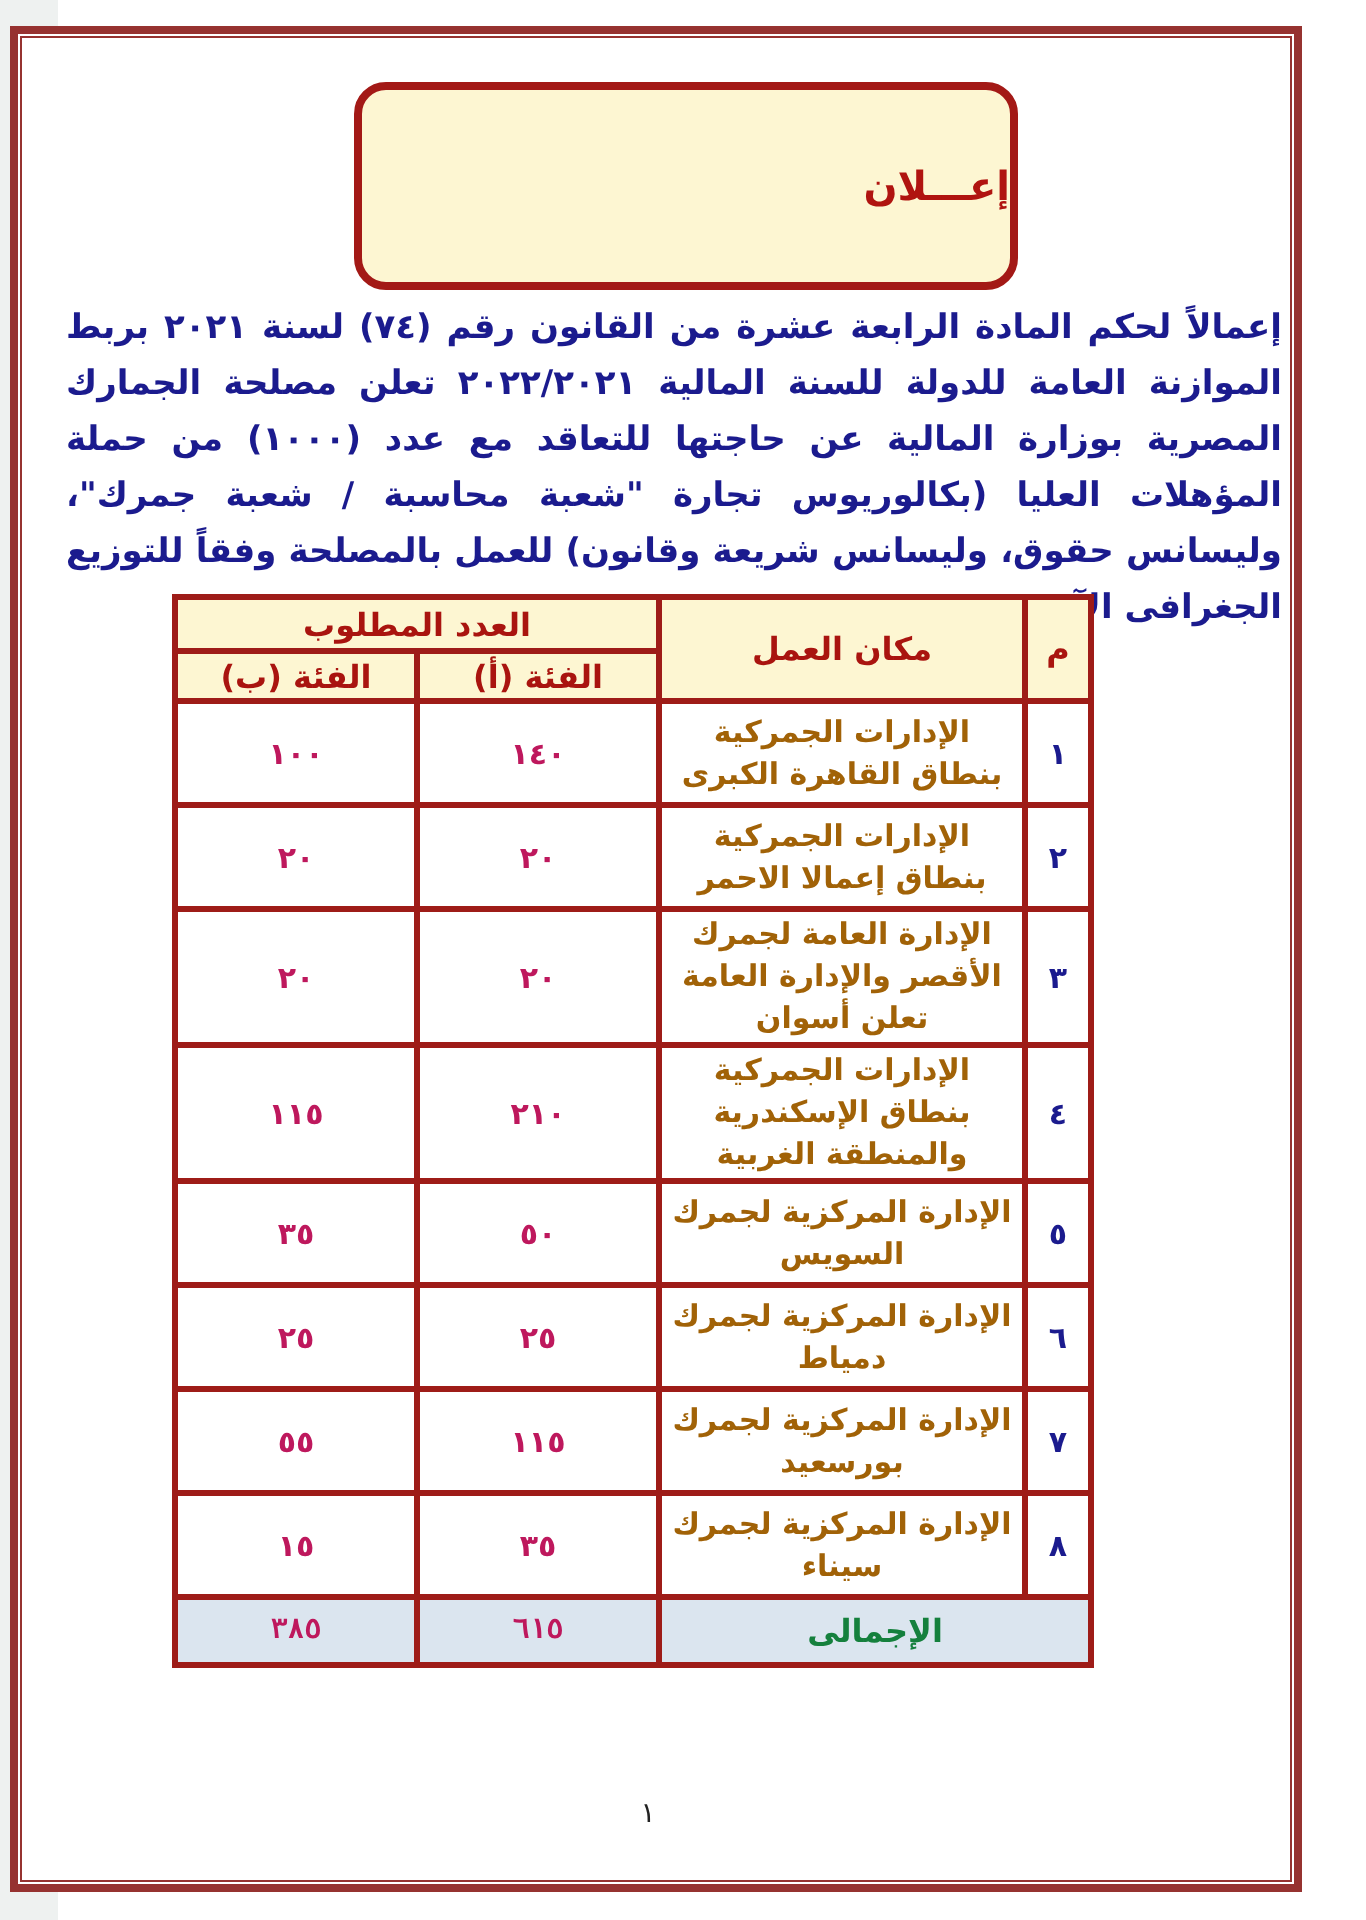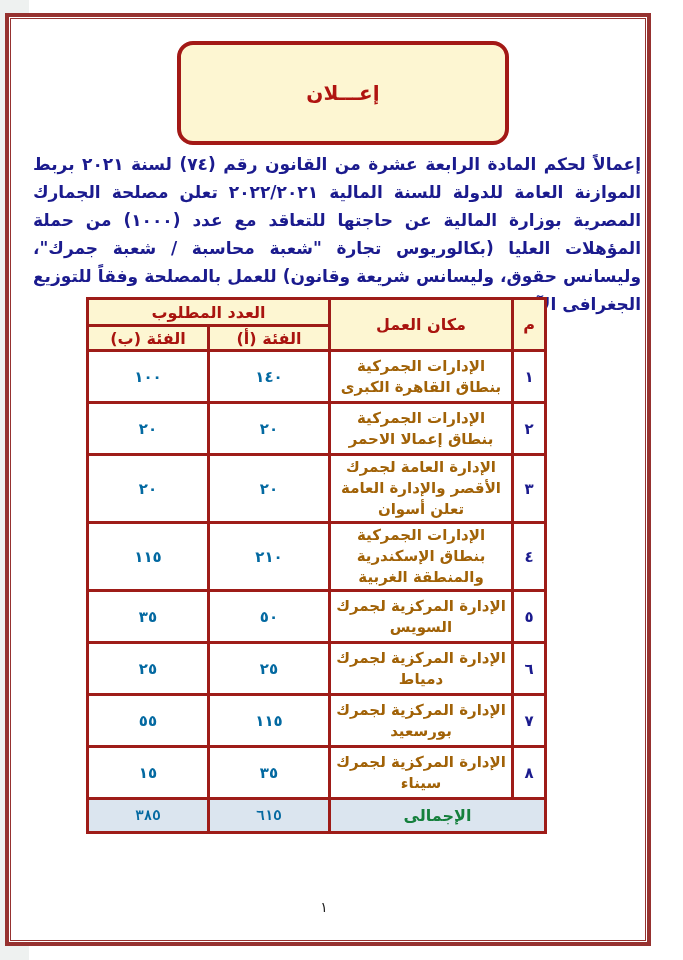--- a/index.html
+++ b/index.html
@@ -8,41 +8,41 @@
   .stage { position:relative; width:683px; height:960px; background:#ffffff; direction:rtl; }
   .gray-band { position:absolute; top:0; left:0; width:29px; height:960px; background:#eef1f0; }
   
   .page { position:absolute; top:13px; right:32px; width:646px; height:933px;
     border:4px solid #963230; background:#ffffff; }
   .page-inner { position:absolute; inset:1px; border:1px solid #963230; }
 
   
   .announce-box { position:absolute; top:24px; right:138px; width:332px; height:104px;
     background:#fdf6d2; border:4px solid #a31916; border-radius:16px;
-    display:flex; flex-direction:column; align-items:center; justify-content:center;
+    display:flex; flex-direction:column; align-items:flex-start; justify-content:center;
     color:#b01410; font-weight:bold; font-size:20px; line-height:30px; text-align:center; }
 
   
   .intro { position:absolute; top:133px; right:6px; width:608px;
     color:#1b1b8e; font-weight:bold; font-size:17px; line-height:28px;
     text-align:justify; direction:rtl; }
 
   
   table.dist { position:absolute; top:280px; right:100px; width:458px;
     border-collapse:collapse; table-layout:fixed; direction:rtl;
     font-weight:bold; }
   table.dist th, table.dist td { border:3px solid #9e1c18; vertical-align:middle;
     text-align:center; padding:1px 2px; overflow:hidden; }
   table.dist thead th { background:#fdf6d2; color:#a9140f; font-size:16px; }
   table.dist thead tr.h1 th { height:27px; }
   table.dist thead tr.h2 th { height:25px; }
   table.dist tbody tr { height:52px; }
   table.dist td.idx { color:#1b1b8e; font-size:15px; }
   table.dist td.loc { color:#a16207; font-size:15px; line-height:21px; }
-  table.dist td.num { color:#0369a1; font-size:15px; letter-spacing:1px; }
+  table.dist td.num { color:#be185d; font-size:15px; letter-spacing:1px; }
   table.dist tfoot tr { height:34px; }
   table.dist tfoot td { background:#dbe5ef; color:#15803d; font-size:16px; }
   table.dist tfoot td.num { font-size:14px; letter-spacing:1px;font-family:Liberation Mono, monospace; }
 
   .page-number { position:absolute; top:882px; right:0; width:646px; text-align:center;
     color:#222; font-size:14px; }
 </style>
 </head>
 <body>
 

